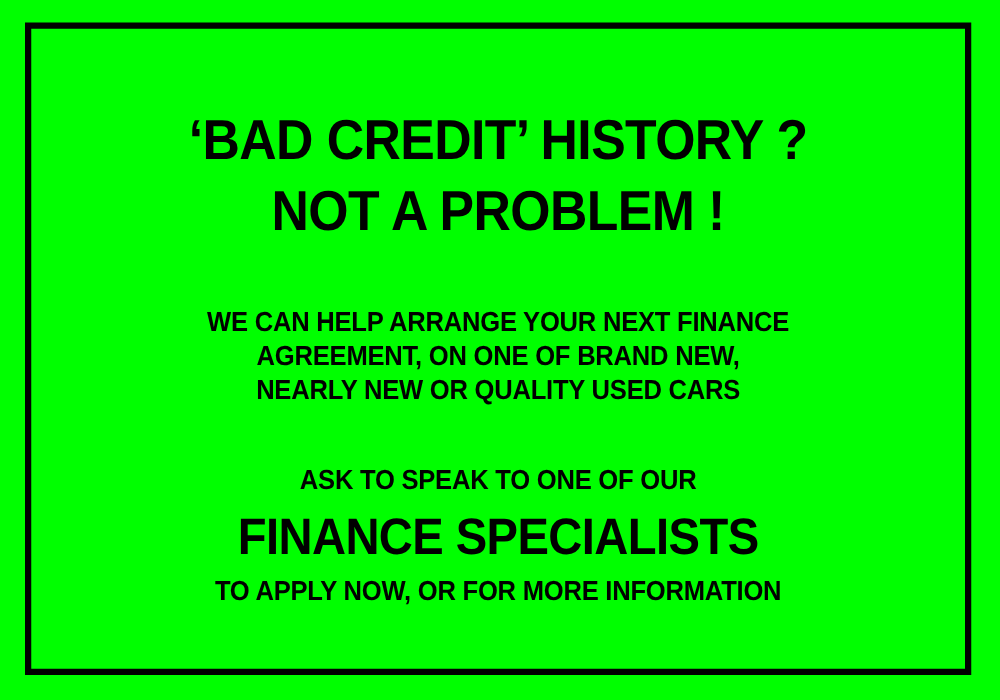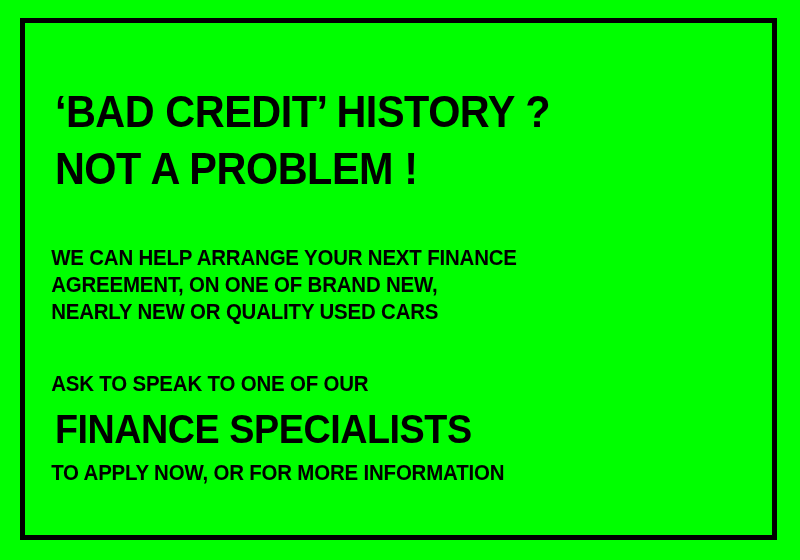--- a/index.html
+++ b/index.html
@@ -32,20 +32,21 @@
     height: 522px;
     border: 5px solid #000000;
     box-sizing: border-box;
   }
 
   #content {
     position: absolute;
     left: 25px;
     top: 23px;
     width: 747px;
+    text-align: center;
     color: #000000;
   }
 
   .headline {
     font-size: 45px;
     line-height: 57px;
     font-weight: bold;
     letter-spacing: -0.5px;
     transform: scaleX(0.92);
     transform-origin: center center;

